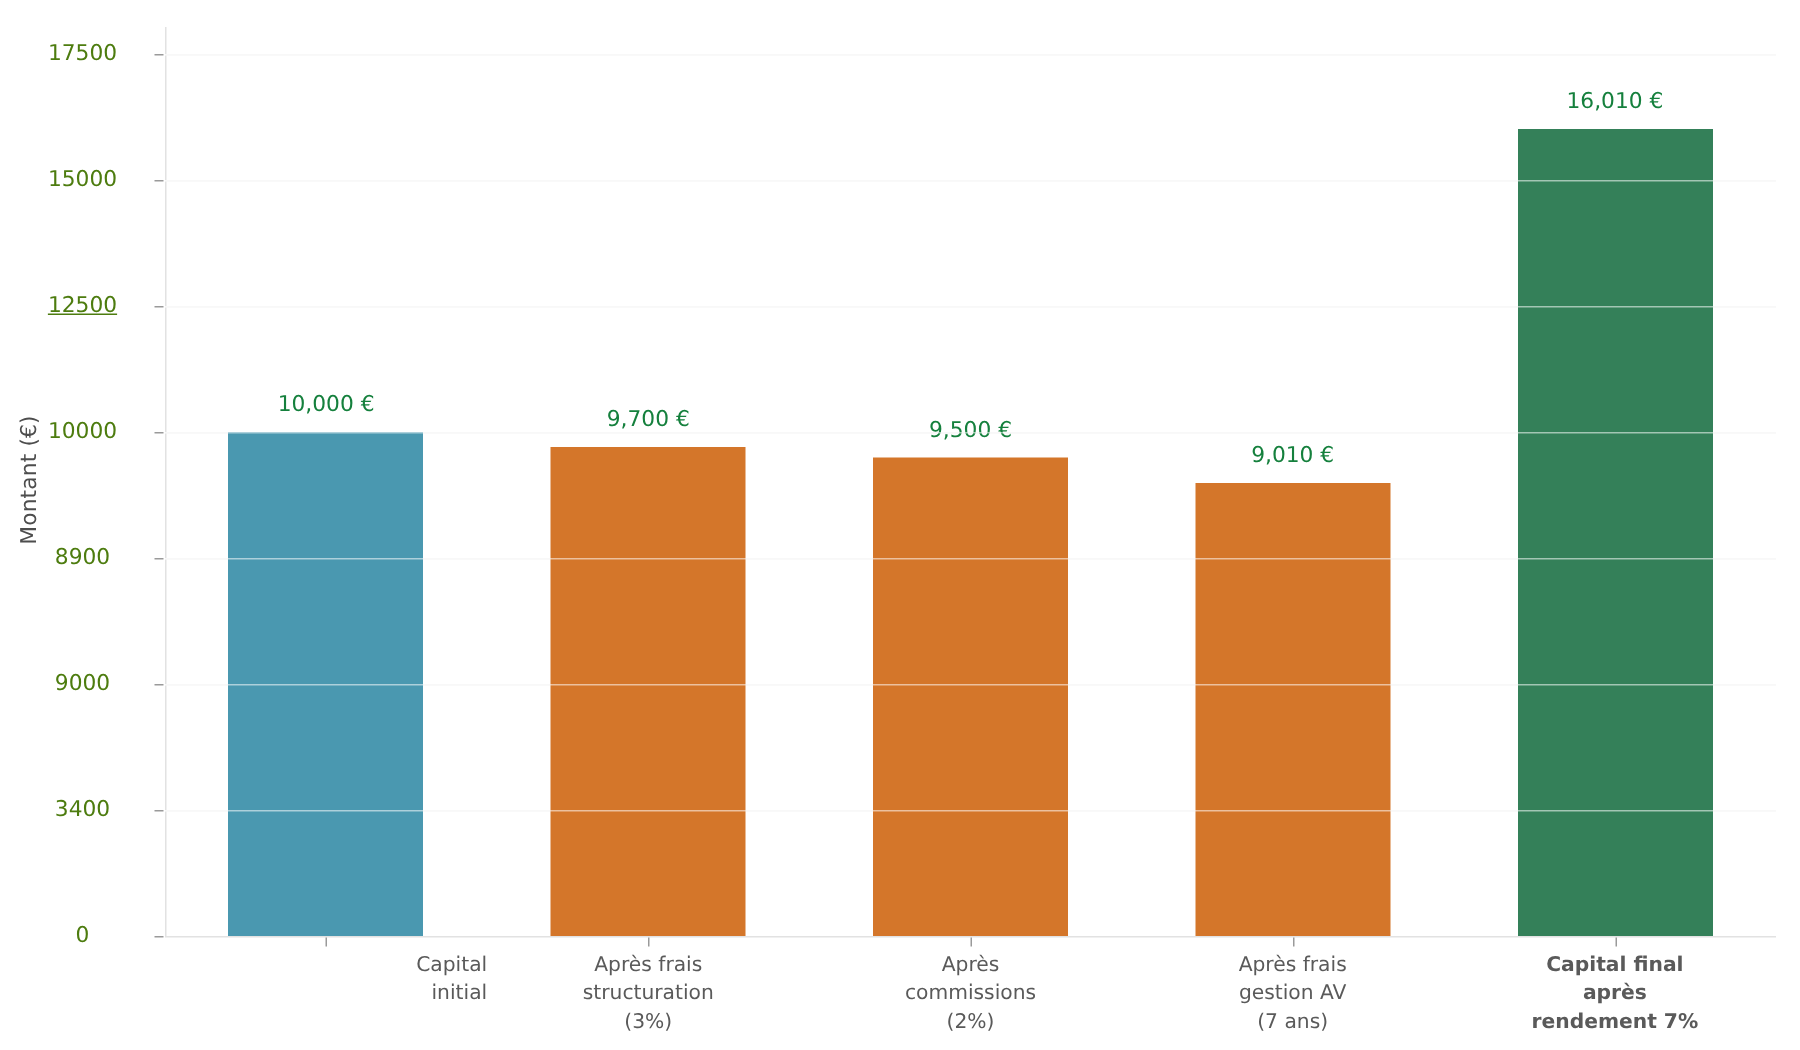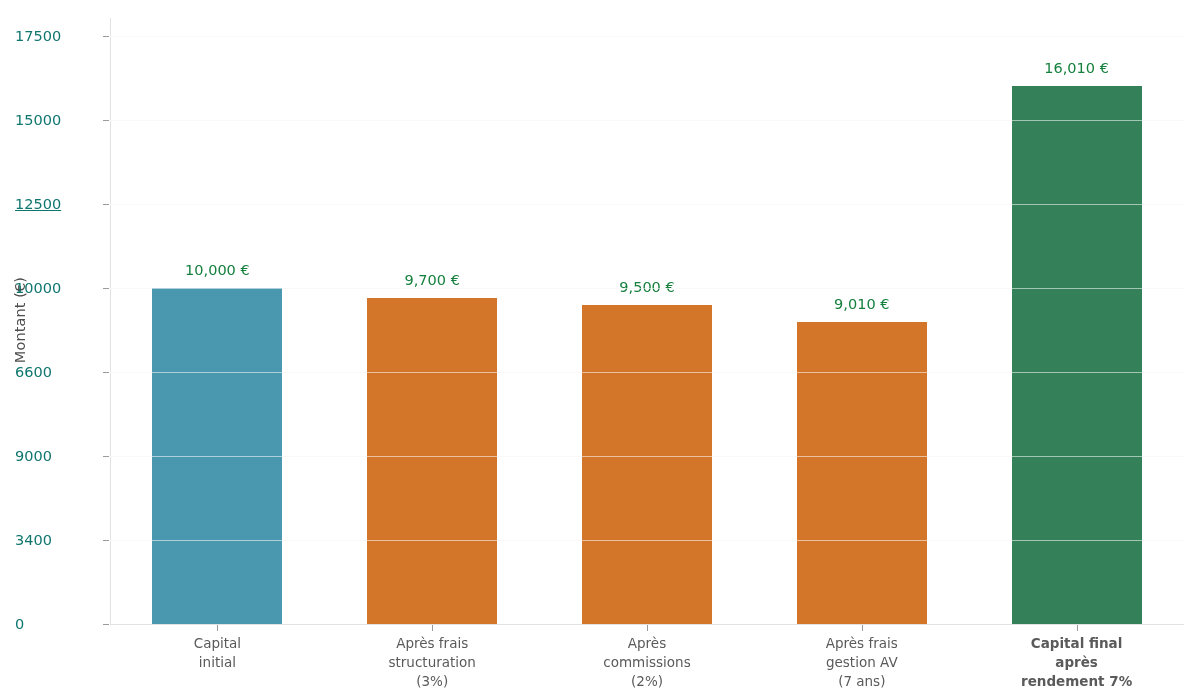--- a/index.html
+++ b/index.html
@@ -69,23 +69,23 @@
   .y-tick-mark {
     position: absolute;
     width: 6px;
     height: 1px;
     background: #9a9a9a;
   }
   .y-tick-label {
     position: absolute;
     right: 0px;
     width: 80px;
-    text-align: left;
+    text-align: center;
     font-size: 14.5px;
-    color: #0f766e;
+    color: #4d7c0f;
     transform: translateY(-50%);
     white-space: nowrap;
   }
   .x-tick-mark {
     position: absolute;
     top: 625px;
     width: 1px;
     height: 6px;
     background: #9a9a9a;
   }
@@ -134,21 +134,21 @@
       <div class="gridline" style="left: 110px; top: 36.4654px; width: 1074px;"></div>
     </div>
   <div id="yticks-layer">
       <div class="y-tick-mark" style="left: 103px; top: 624px;"></div>
       <div class="y-tick-label" style="left: 15px; top: 624px;">0</div>
       <div class="y-tick-mark" style="left: 103px; top: 540.066px;"></div>
       <div class="y-tick-label" style="left: 15px; top: 540.066px;">3400</div>
       <div class="y-tick-mark" style="left: 103px; top: 456.133px;"></div>
       <div class="y-tick-label" style="left: 15px; top: 456.133px;">9000</div>
       <div class="y-tick-mark" style="left: 103px; top: 372.199px;"></div>
-      <div class="y-tick-label" style="left: 15px; top: 372.199px;">6600</div>
+      <div class="y-tick-label" style="left: 15px; top: 372.199px;">8900</div>
       <div class="y-tick-mark" style="left: 103px; top: 288.266px;"></div>
       <div class="y-tick-label" style="left: 15px; top: 288.266px;">10000</div>
       <div class="y-tick-mark" style="left: 103px; top: 204.332px;"></div>
       <div class="y-tick-label" style="left: 15px; top: 204.332px; text-decoration: underline;">12500</div>
       <div class="y-tick-mark" style="left: 103px; top: 120.399px;"></div>
       <div class="y-tick-label" style="left: 15px; top: 120.399px;">15000</div>
       <div class="y-tick-mark" style="left: 103px; top: 36.4654px;"></div>
       <div class="y-tick-label" style="left: 15px; top: 36.4654px;">17500</div>
     </div>
   <div id="bars-layer">
@@ -167,21 +167,21 @@
       <div class="gridline over" style="left: 110px; top: 540.066px; width: 1074px;"></div>
       <div class="gridline over" style="left: 110px; top: 456.133px; width: 1074px;"></div>
       <div class="gridline over" style="left: 110px; top: 372.199px; width: 1074px;"></div>
       <div class="gridline over" style="left: 110px; top: 288.266px; width: 1074px;"></div>
       <div class="gridline over" style="left: 110px; top: 204.332px; width: 1074px;"></div>
       <div class="gridline over" style="left: 110px; top: 120.399px; width: 1074px;"></div>
       <div class="gridline over" style="left: 110px; top: 36.4654px; width: 1074px;"></div>
     </div>
   <div id="xticks-layer">
       <div class="x-tick-mark" style="left: 217.4px;"></div>
-      <div class="x-tick-label" style="left: 217.4px; width: 214.8px; margin-left: 0px;">Capital
+      <div class="x-tick-label" style="left: 217.4px; width: 214.8px; margin-left: 0px; text-align: right;">Capital
 initial</div>
       <div class="x-tick-mark" style="left: 432.2px;"></div>
       <div class="x-tick-label" style="left: 432.2px; width: 214.8px; margin-left: 0px;">Après frais
 structuration
 (3%)</div>
       <div class="x-tick-mark" style="left: 647px;"></div>
       <div class="x-tick-label" style="left: 647px; width: 214.8px; margin-left: 0px;">Après
 commissions
 (2%)</div>
       <div class="x-tick-mark" style="left: 861.8px;"></div>

